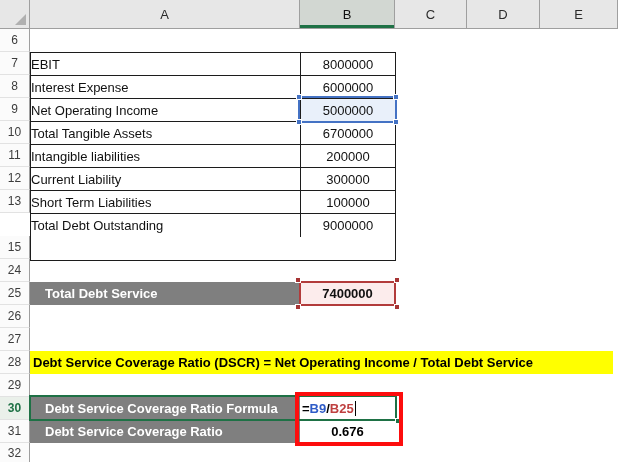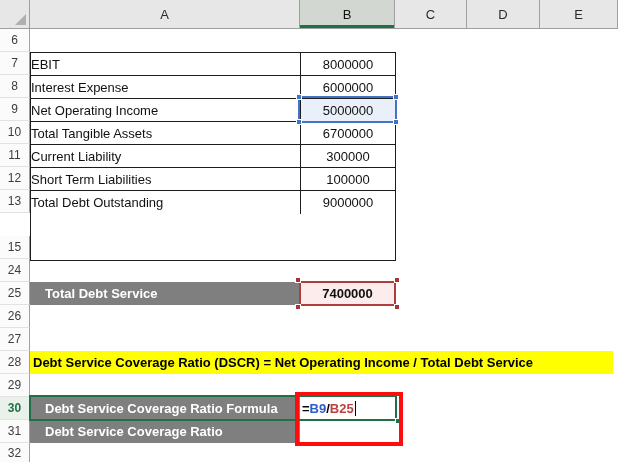--- a/index.html
+++ b/index.html
@@ -116,20 +116,24 @@
       </div>
     <div class="trow">
         <div class="tlabel">Net Operating  Income</div>
         <div class="tvalue selcell">5000000</div>
       </div>
     <div class="trow">
         <div class="tlabel">Total Tangible Assets</div>
         <div class="tvalue">6700000</div>
       </div>
     <div class="trow">
+        <div class="tlabel">Intangible liabilities</div>
+        <div class="tvalue">200000</div>
+      </div>
+    <div class="trow">
         <div class="tlabel">Current Liability</div>
         <div class="tvalue">300000</div>
       </div>
     <div class="trow">
         <div class="tlabel">Short Term Liabilities</div>
         <div class="tvalue">100000</div>
       </div>
     <div class="trow">
         <div class="tlabel">Total Debt Outstanding</div>
         <div class="tvalue">9000000</div>
@@ -160,16 +164,17 @@
     <span class="fx-eq">=</span>
       <span class="fx-b9">B9</span>
       <span class="fx-op">/</span>
       <span class="fx-b25">B25</span>
       <span class="caret"></span>
   </div>
   <div class="green-outline"></div>
   <div class="fill-handle"></div>
 
   <div class="graycell" style="top:420px;z-index:4;">Debt Service Coverage Ratio</div>
+  <div class="rescell">0.676</div>
 
   <div class="red-annot"></div>
 
 </div>
 
 </body></html>

